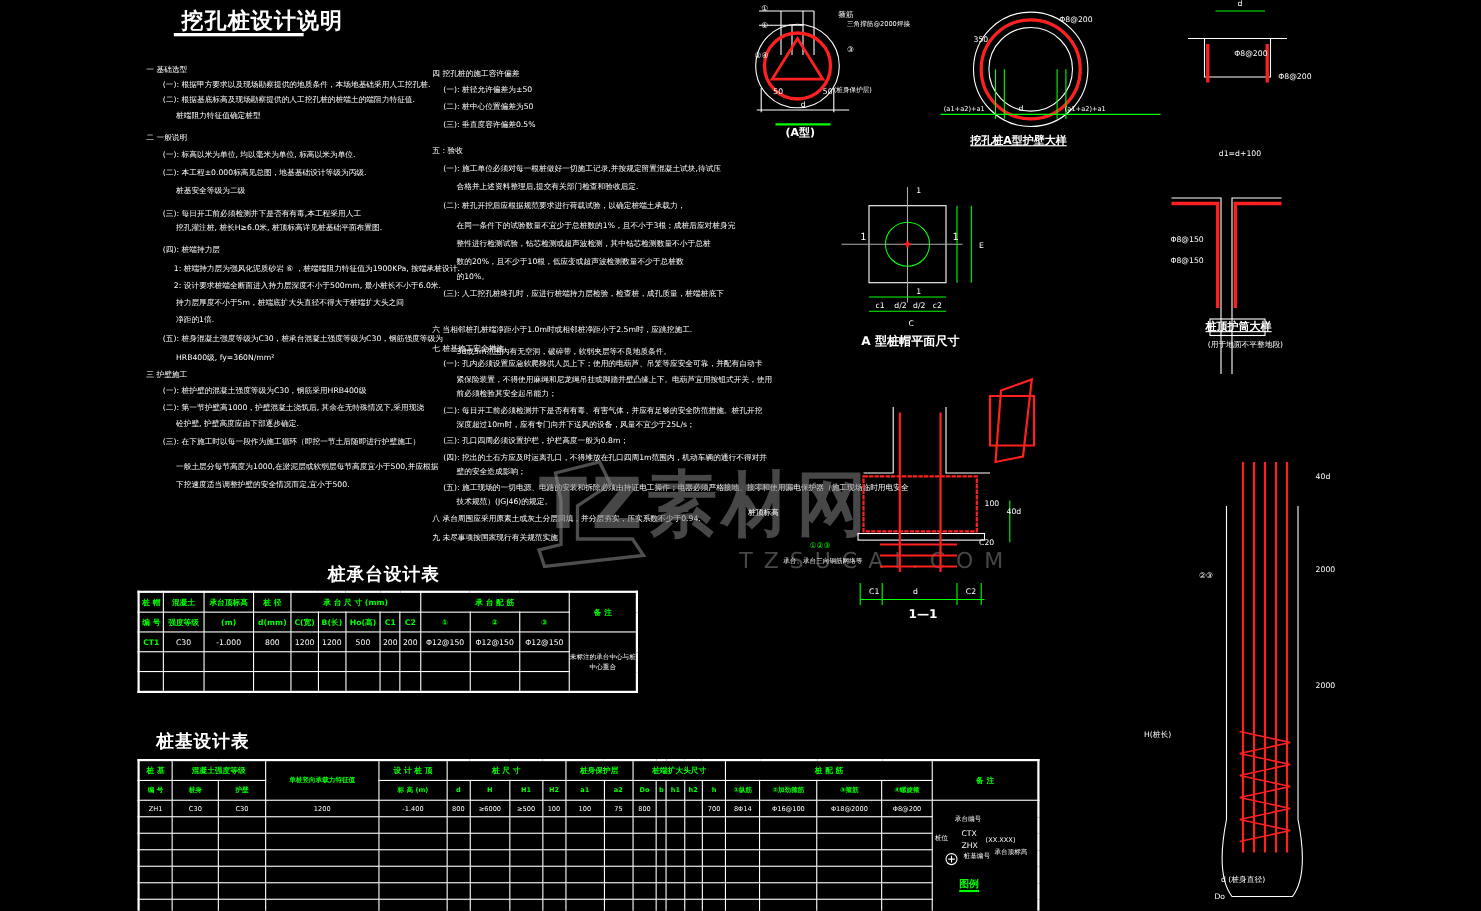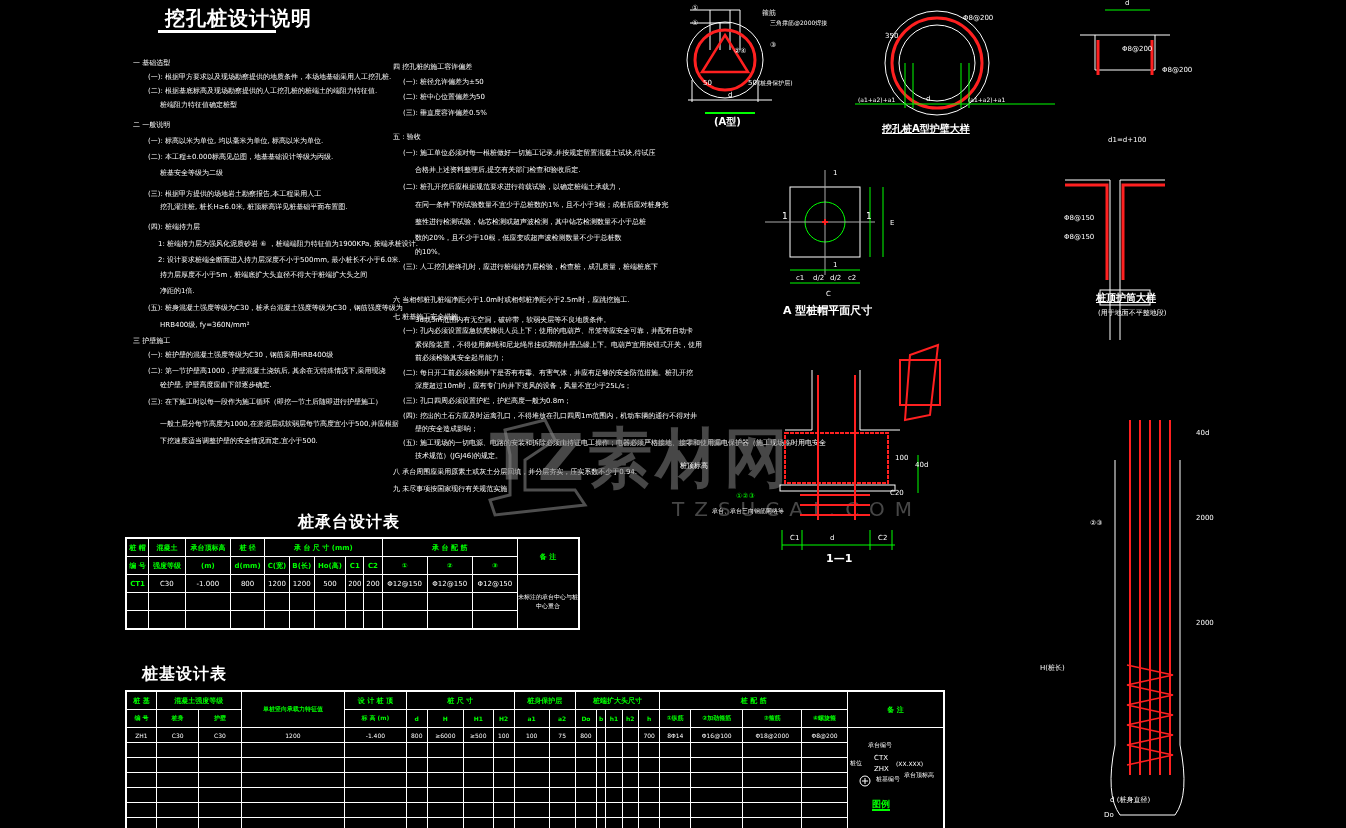--- a/index.html
+++ b/index.html
@@ -25,21 +25,21 @@
 
 <div class="notes" id="notes-left">
     <p style="left: 133px; top: 58px;">一  基础选型</p>
     <p style="left: 148px; top: 72px;">(一): 根据甲方要求以及现场勘察提供的地质条件，本场地基础采用人工挖孔桩.</p>
     <p style="left: 148px; top: 86px;">(二): 根据基底标高及现场勘察提供的人工挖孔桩的桩端土的端阻力特征值.</p>
     <p style="left: 160px; top: 100px;">桩端阻力特征值确定桩型</p>
     <p style="left: 133px; top: 120px;">二  一般说明</p>
     <p style="left: 148px; top: 136px;">(一): 标高以米为单位, 均以毫米为单位, 标高以米为单位.</p>
     <p style="left: 148px; top: 152px;">(二): 本工程±0.000标高见总图，地基基础设计等级为丙级.</p>
     <p style="left: 160px; top: 168px;">桩基安全等级为二级</p>
-    <p style="left: 148px; top: 189px;">(三): 根据甲方提供的场地岩土勘察报告,本工程采用人工</p>
+    <p style="left: 148px; top: 189px;">(三): 每日开工前必须检测井下是否有有毒,本工程采用人工</p>
     <p style="left: 160px; top: 202px;">挖孔灌注桩, 桩长H≥6.0米, 桩顶标高详见桩基础平面布置图.</p>
     <p style="left: 148px; top: 222px;">(四): 桩端持力层</p>
     <p style="left: 158px; top: 239px;">1: 桩端持力层为强风化泥质砂岩 ⑥ ，桩端端阻力特征值为1900KPa, 按端承桩设计.</p>
     <p style="left: 158px; top: 255px;">2: 设计要求桩端全断面进入持力层深度不小于500mm, 最小桩长不小于6.0米.</p>
     <p style="left: 160px; top: 270px;">持力层厚度不小于5m，桩端底扩大头直径不得大于桩端扩大头之间</p>
     <p style="left: 160px; top: 286px;">净距的1倍.</p>
     <p style="left: 148px; top: 303px;">(五): 桩身混凝土强度等级为C30，桩承台混凝土强度等级为C30，钢筋强度等级为</p>
     <p style="left: 160px; top: 320px;">HRB400级, fy=360N/mm²</p>
     <p style="left: 133px; top: 336px;">三  护壁施工</p>
     <p style="left: 148px; top: 350px;">(一): 桩护壁的混凝土强度等级为C30，钢筋采用HRB400级</p>
@@ -98,21 +98,21 @@
     <line x1="8" y1="100" x2="92" y2="100"></line>
     <line x1="12" y1="80" x2="12" y2="102"></line>
       <line x1="78" y1="80" x2="78" y2="102"></line>
   </g>
   <circle cx="45" cy="60" r="30" fill="none" stroke="#ff2020" stroke-width="3"></circle>
   <polygon points="45,35 68,72 22,72" fill="none" stroke="#ff2020" stroke-width="2.5"></polygon>
   <line x1="25" y1="113" x2="75" y2="113" stroke="#00ff00" stroke-width="2"></line>
 </svg>
 <div class="abs t" style="left:692px;top:5px;">①</div>
 <div class="abs t" style="left:692px;top:20px;">①</div>
-<div class="abs t" style="left:686px;top:48px;margin-left:48px;">②④</div>
+<div class="abs t" style="left:686px;top:48px;">②④</div>
 <div class="abs t" style="left:770px;top:42px;">③</div>
 <div class="abs t" style="left:762px;top:10px;">箍筋</div>
 <div class="abs t" style="left:770px;top:20px;font-size:6px;">三角撑筋@2000焊接</div>
 <div class="abs t" style="left:758px;top:80px;font-size:6px;">(桩身保护层)</div>
 <div class="abs t" style="left:703px;top:80px;">50</div>
 <div class="abs t" style="left:748px;top:80px;">50</div>
 <div class="abs t" style="left:728px;top:92px;">d</div>
 <div class="abs t" style="left:714px;top:117px;font-size:10px;font-weight:bold;">(A型)</div>
 
 <svg width="200" height="110" style="left:855px;top:8px;">

